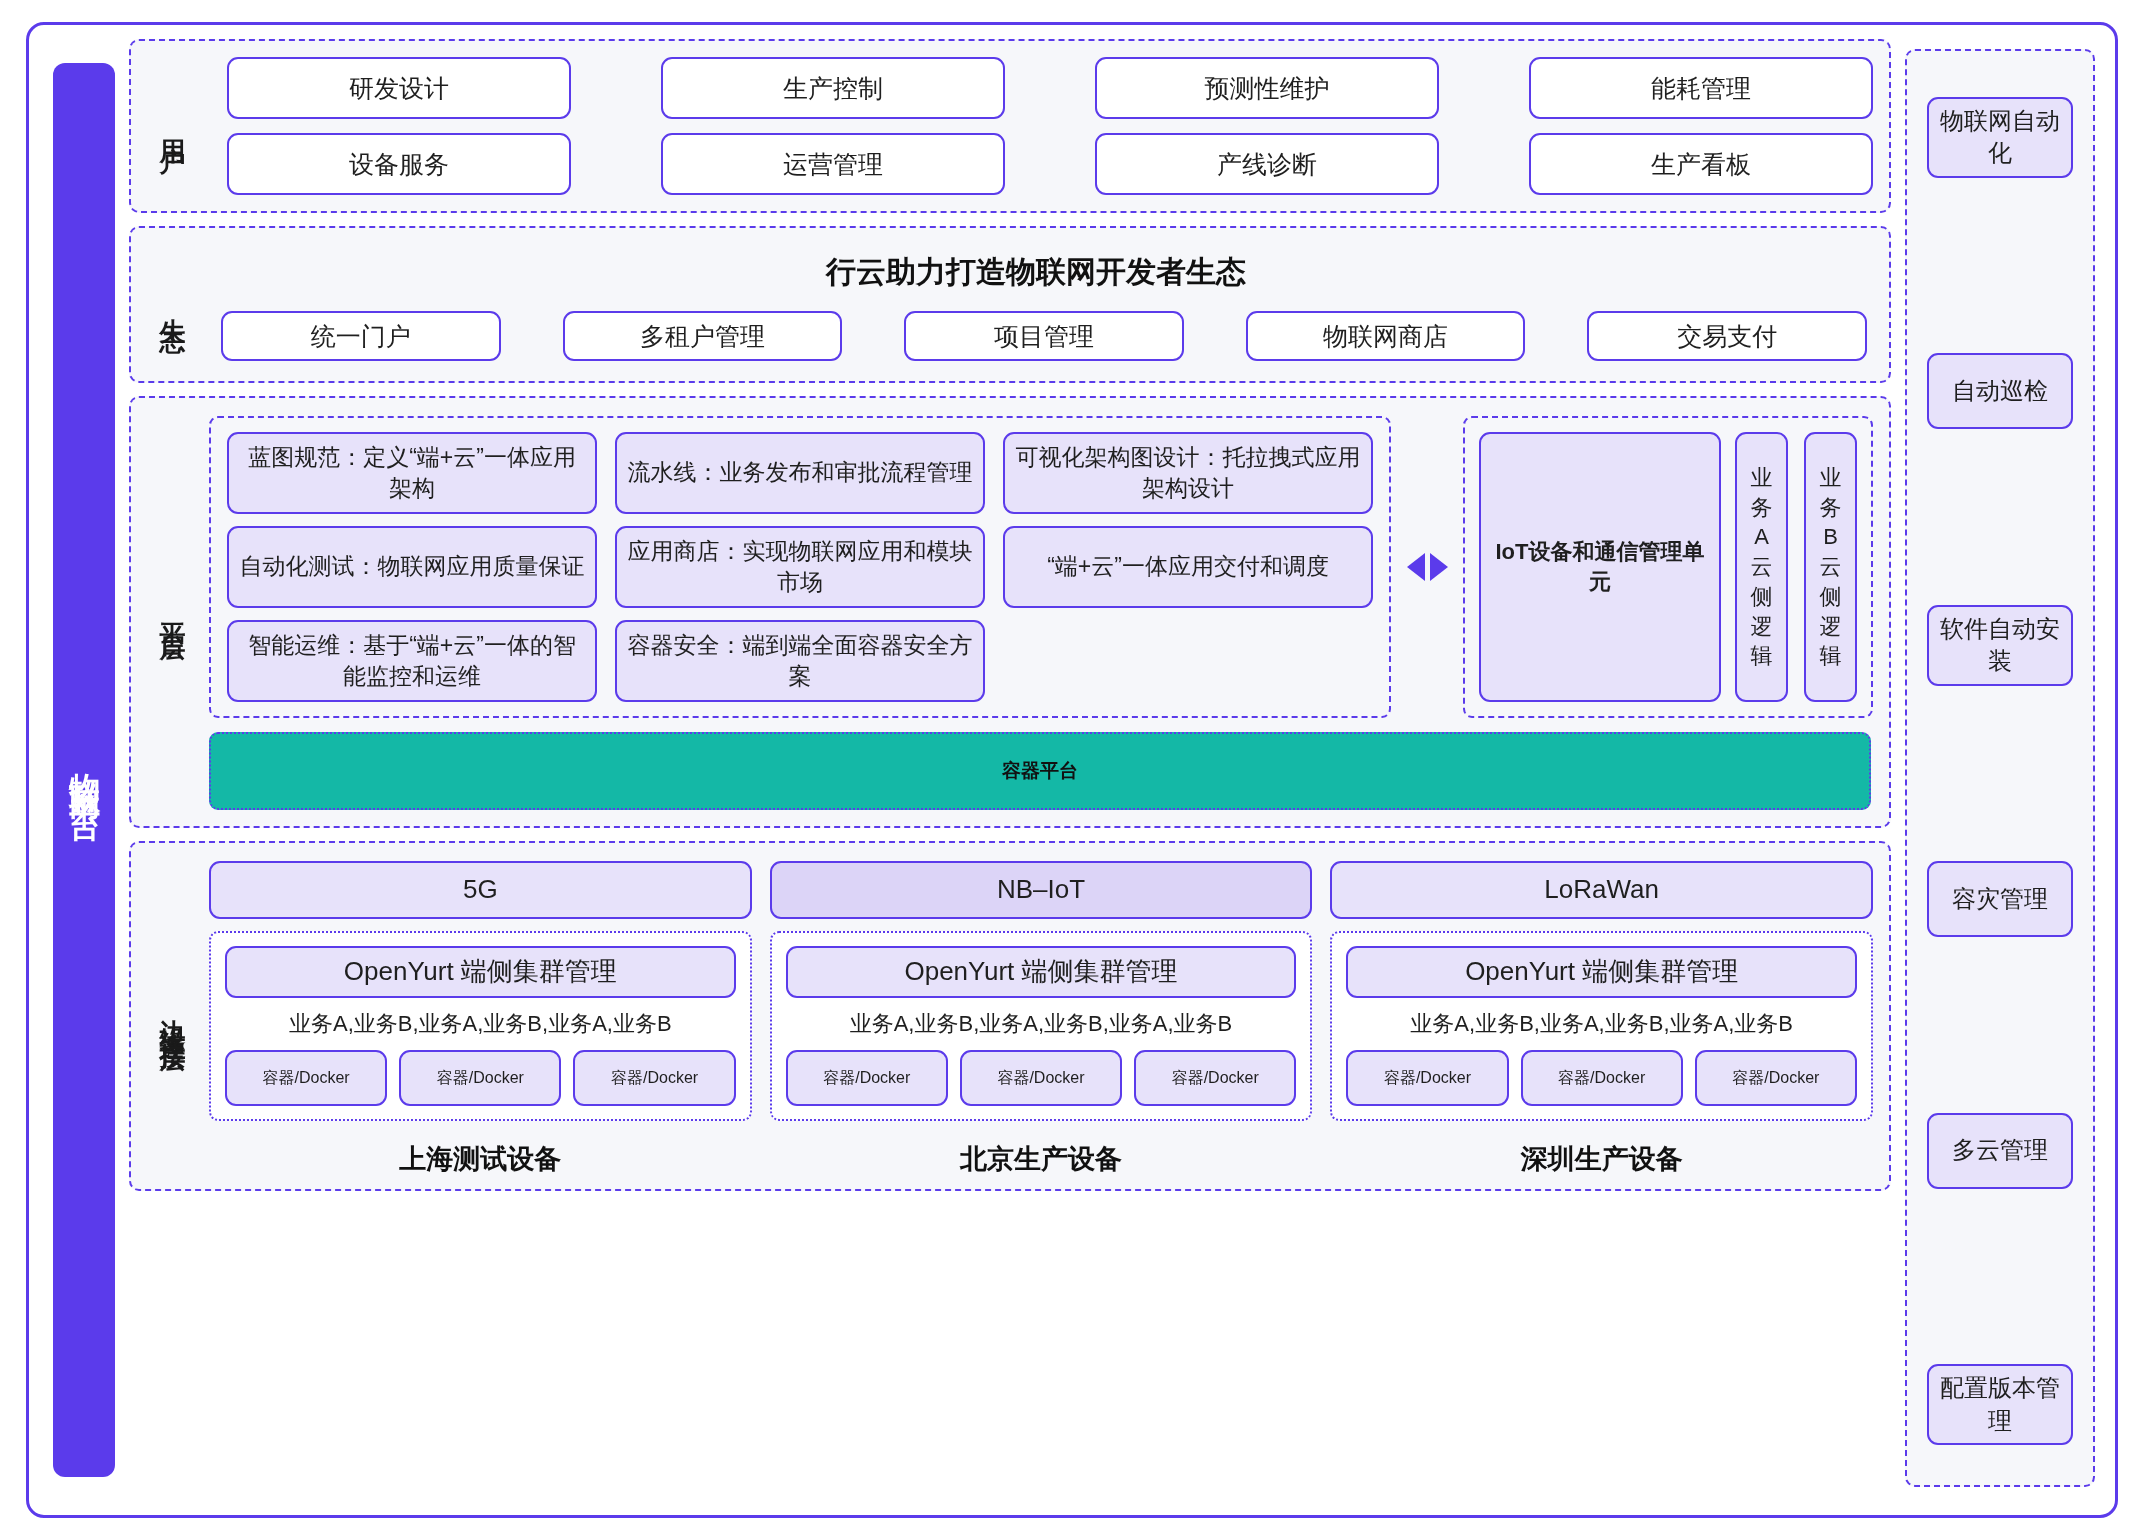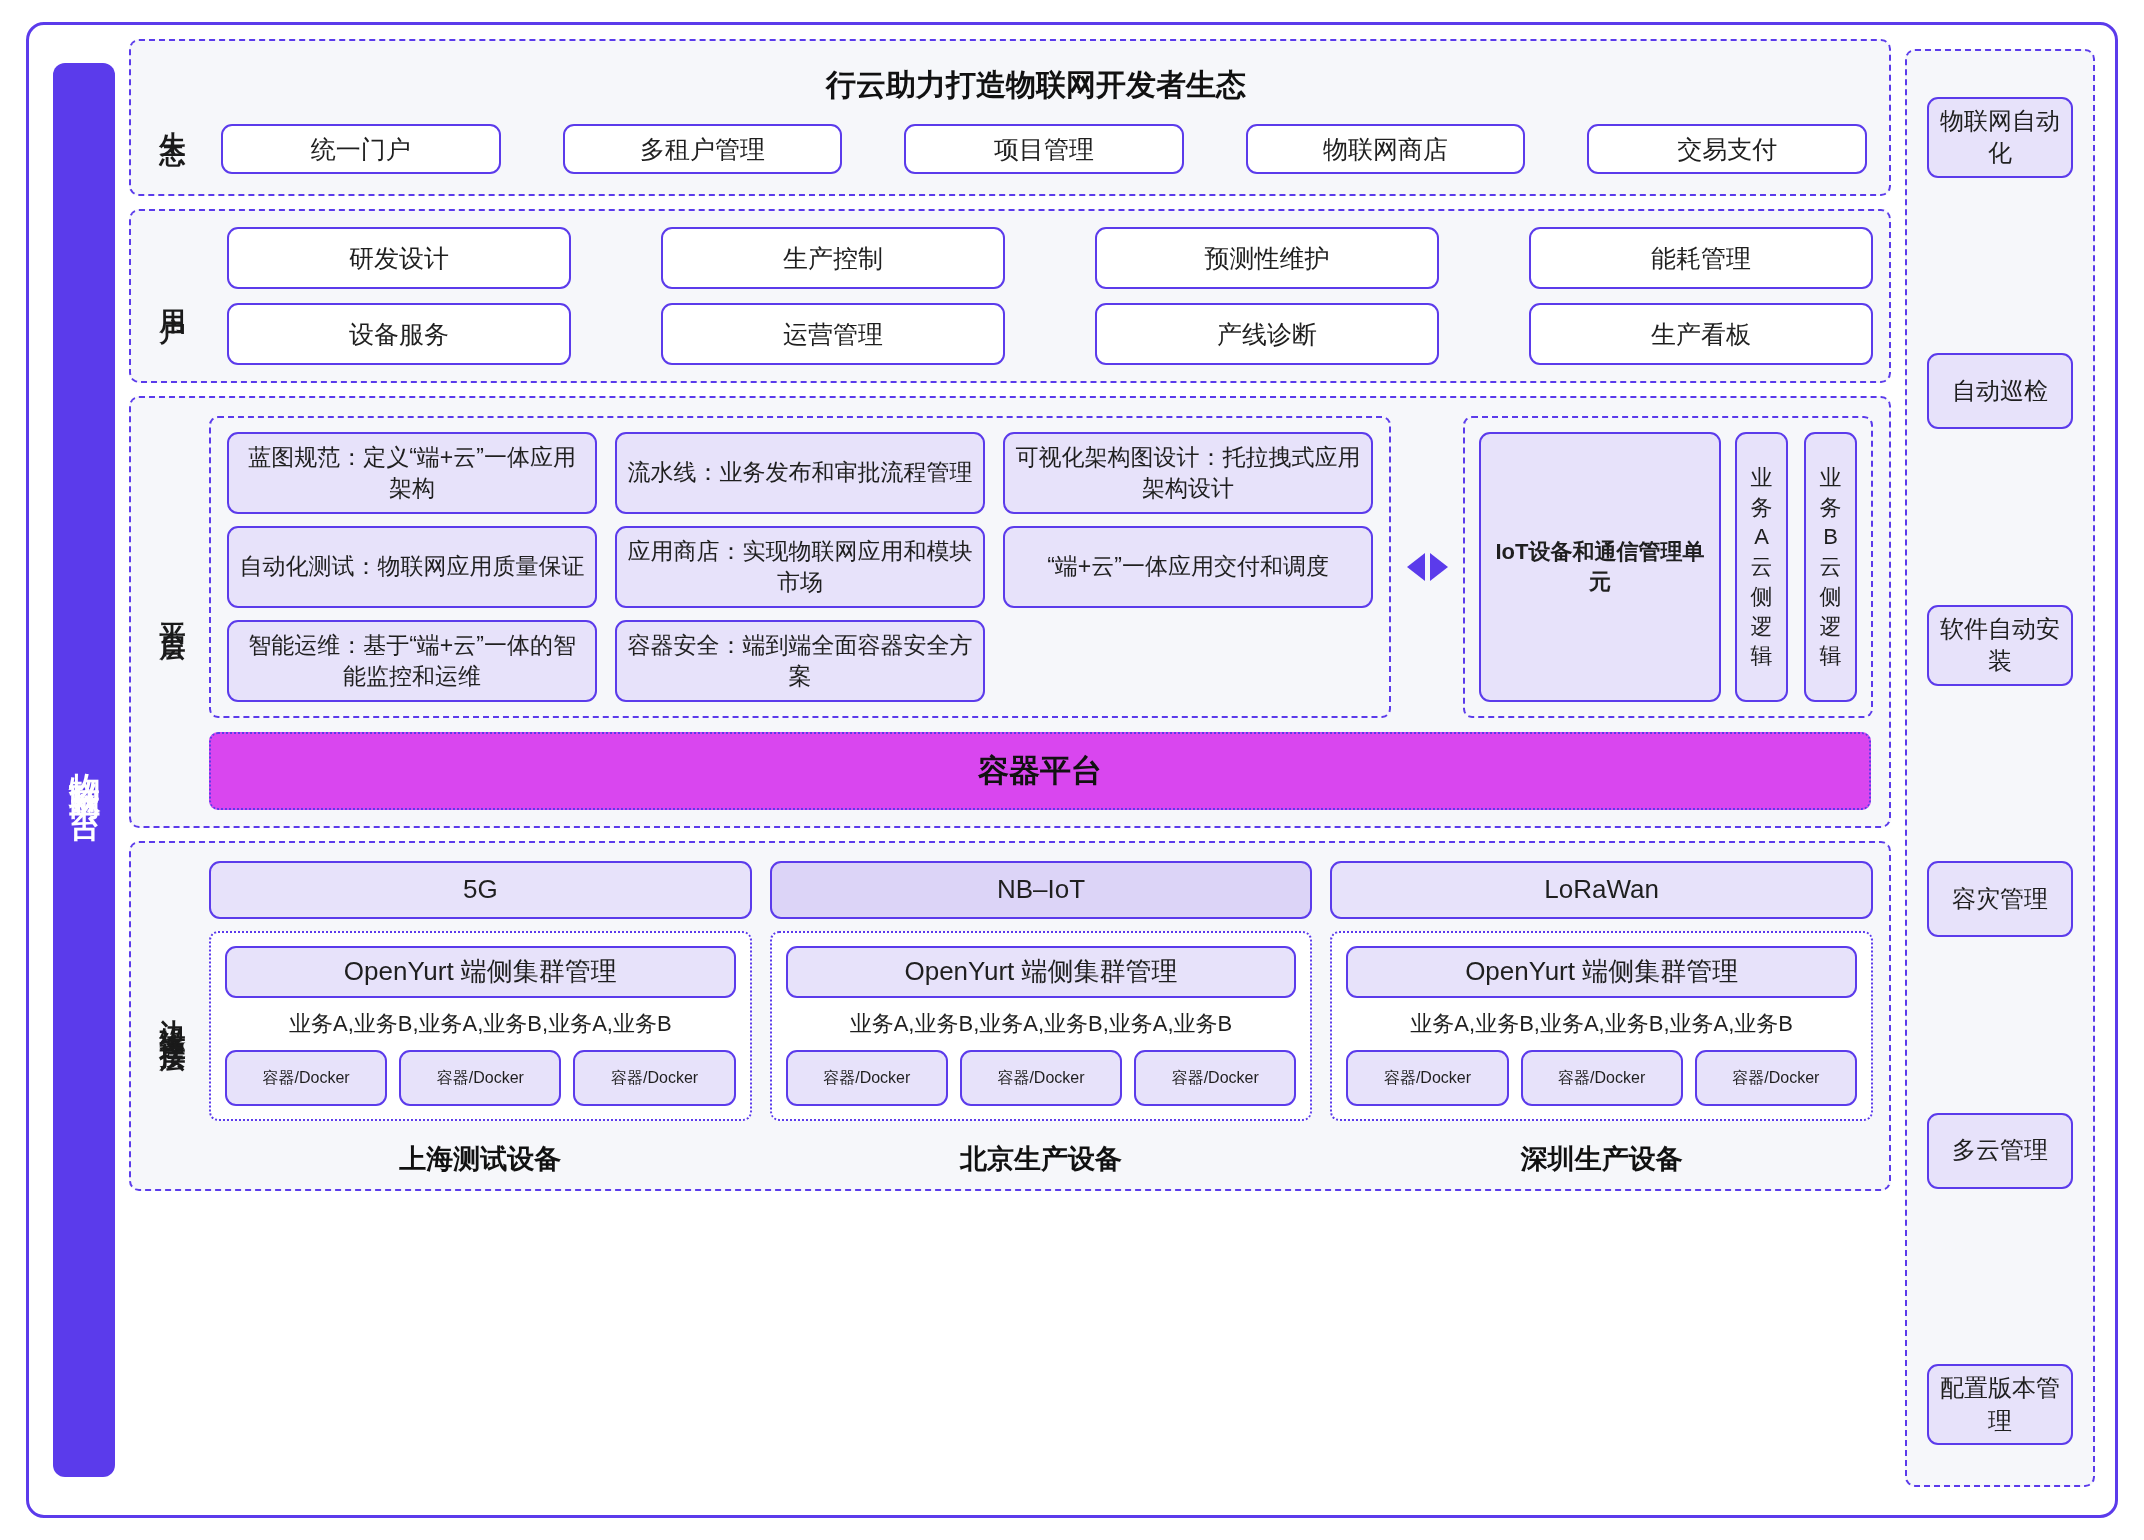--- a/index.html
+++ b/index.html
@@ -207,26 +207,26 @@
   .biz-col {
     flex: 0 0 122px;
     display: flex;
     gap: 16px;
   }
   .biz-col .pill-lav { flex: 1 1 50%; font-size: 22px; }
 
   .container-platform {
     border: 2.5px dotted #5B3BEB;
     border-radius: 9px;
-    background: #d946ef;
+    background: #14b8a6;
     height: 78px;
     display: flex;
     align-items: center;
     justify-content: center;
-    font-size: 31px;
+    font-size: 19px;
     font-weight: 700;
     color: #111;
     margin-right: 2px;
   }
 
   
   .edge-body {
     display: flex;
     flex-direction: column;
     gap: 12px;
@@ -309,52 +309,52 @@
 <body>
 
 <div id="root">
   <div class="outer-frame">
 
     <div class="left-bar">
       <span class="left-bar-text">物联网平台</span>
     </div>
 
     <div class="center-col">
-
-      <div class="section">
-        <div class="section-label">生态</div>
-        <div class="section-body">
-          <div class="eco-title">行云助力打造物联网开发者生态</div>
-          <div class="eco-grid">
-            <div class="pill-white">统一门户</div>
-            <div class="pill-white">多租户管理</div>
-            <div class="pill-white">项目管理</div>
-            <div class="pill-white">物联网商店</div>
-            <div class="pill-white">交易支付</div>
-          </div>
-        </div>
-      </div>
 
       <div class="section">
         <div class="section-label">用户</div>
         <div class="section-body">
           <div class="user-grid">
             <div class="pill-white">研发设计</div>
             <div class="pill-white">生产控制</div>
             <div class="pill-white">预测性维护</div>
             <div class="pill-white">能耗管理</div>
             <div class="pill-white">设备服务</div>
             <div class="pill-white">运营管理</div>
             <div class="pill-white">产线诊断</div>
             <div class="pill-white">生产看板</div>
           </div>
         </div>
       </div>
 
       <div class="section">
+        <div class="section-label">生态</div>
+        <div class="section-body">
+          <div class="eco-title">行云助力打造物联网开发者生态</div>
+          <div class="eco-grid">
+            <div class="pill-white">统一门户</div>
+            <div class="pill-white">多租户管理</div>
+            <div class="pill-white">项目管理</div>
+            <div class="pill-white">物联网商店</div>
+            <div class="pill-white">交易支付</div>
+          </div>
+        </div>
+      </div>
+
+      <div class="section">
         <div class="section-label">平台层</div>
         <div class="section-body">
           <div class="platform-body">
 
             <div class="platform-top">
 
               <div class="plat-left-box">
                 <div class="plat-grid">
                   <div class="pill-lav">蓝图规范：定义“端+云”一体应用架构</div>
                   <div class="pill-lav">流水线：业务发布和审批流程管理</div>

